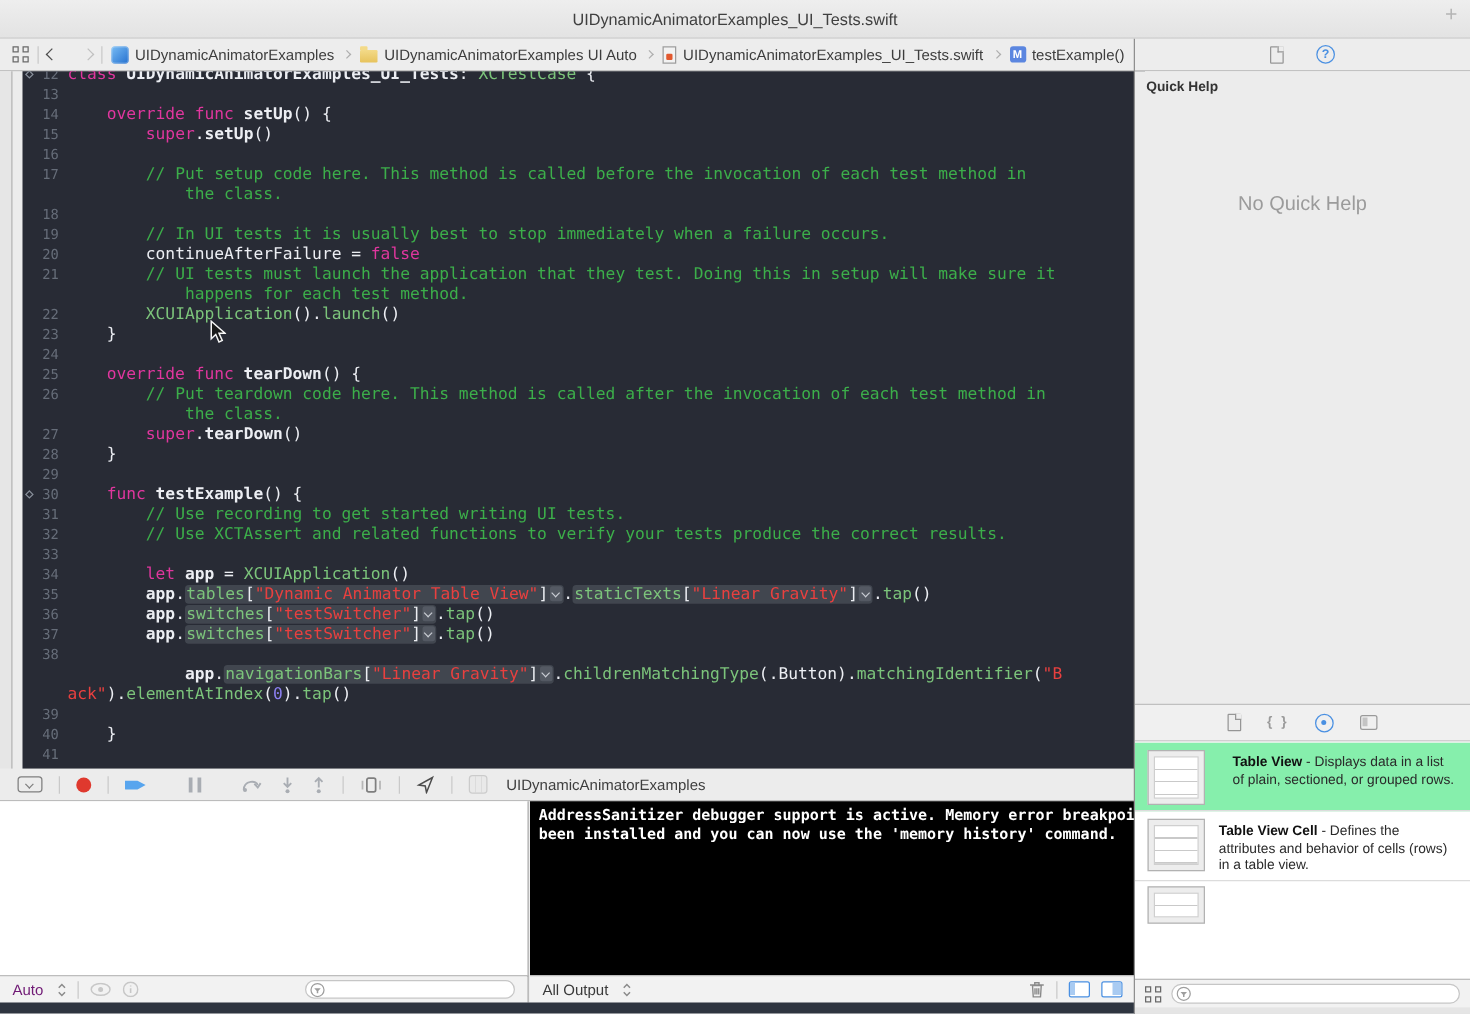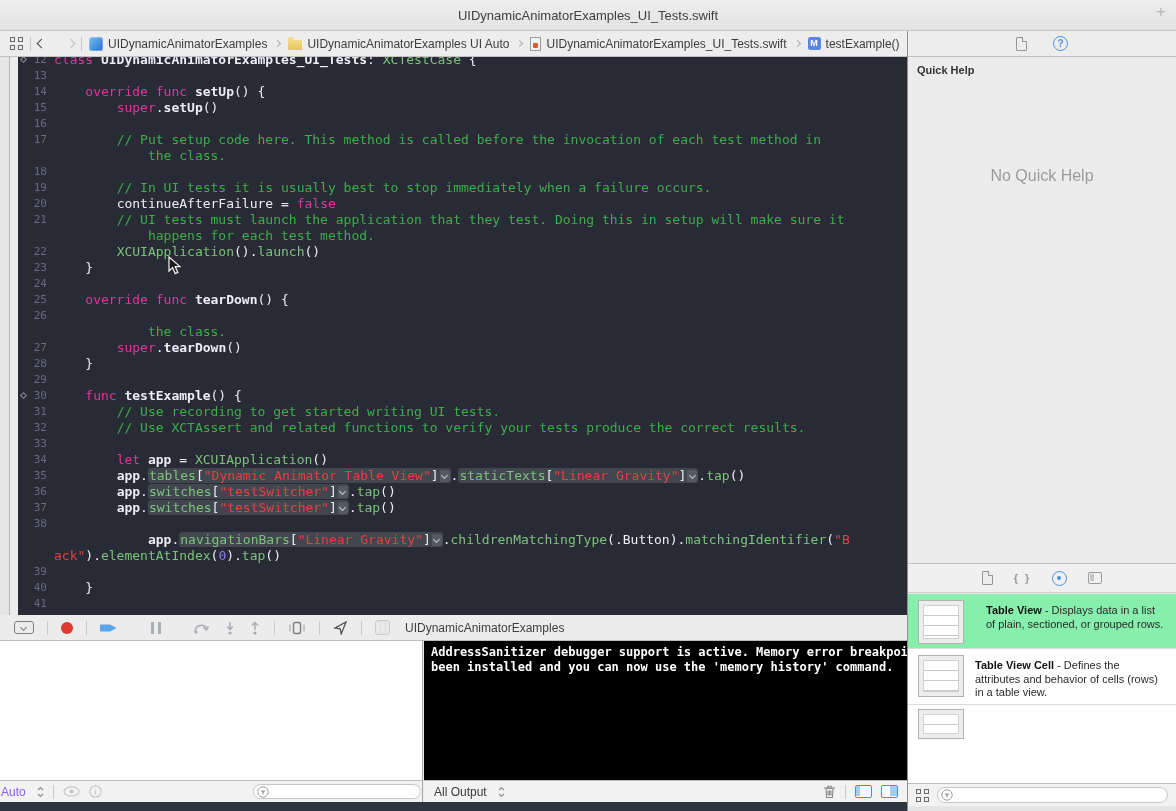--- a/index.html
+++ b/index.html
@@ -98,34 +98,34 @@
   
   .varpane { position:absolute; left:0; top:641px; width:423px; height:139px;
     background:#ffffff; border-right:1px solid #a8a8a8; }
   .console { position:absolute; left:424px; top:641px; width:484px; height:139px;
     background:var(--console_bg); padding:4px 7px; }
   .console .cline { font-family:"DejaVu Sans Mono", monospace; font-size:12px; font-weight:bold;
     color:var(--console_text); line-height:15px; white-space:pre; }
 
   .varbar { position:absolute; left:0; top:780px; width:423px; height:22px;
     background:#f2f2f2; border-top:1px solid #bdbdbd; border-right:1px solid #a8a8a8;
-    display:flex; align-items:center; padding:0 1px; gap:9px; font-size:12px; color:#8b5cf6; }
+    display:flex; align-items:center; padding:0 10px; gap:9px; font-size:12px; color:#701a75; }
   .conbar { position:absolute; left:424px; top:780px; width:484px; height:22px;
     background:#f2f2f2; border-top:1px solid #bdbdbd;
     display:flex; align-items:center; padding:0 10px; gap:9px; font-size:12px; color:#3a3a3a; }
   .spacer { flex:1; }
   .filter-field { height:15px; border:1px solid #c6c6c6; border-radius:8px; background:#fff;
     display:flex; align-items:center; padding-left:3px; }
   .varbar .filter-field { width:168px; }
   .bottomstrip { position:absolute; left:0; top:802px; width:908px; height:9px; background:#2e3540; }
 
   
   .inspector { position:absolute; left:908px; top:57px; width:268px; height:754px; background:#ececec; }
   .qh-header { padding:7px 10px 0 9px; font-size:11px; font-weight:bold; color:#333; }
-  .qh-empty { position:absolute; left:0; top:110px; width:268px; text-align:center;
+  .qh-empty { position:absolute; left:0; top:98px; width:268px; text-align:center;
     font-size:16px; color:#9b9b9b; }
   .lib-toolbar { position:absolute; left:0; top:506px; width:268px; height:30px;
     border-top:1px solid #c0c0c0; border-bottom:1px solid #cfcfcf; background:#f0f0f0;
     display:flex; align-items:center; justify-content:center; gap:21px; }
   .braces-icon { font-size:11px; font-weight:bold; color:#9a9a9a; letter-spacing:2px; }
   .target-icon { width:15px; height:15px; border:1.4px solid #4a90e2; border-radius:50%; position:relative; }
   .target-icon::after { content:""; position:absolute; left:4px; top:4px; width:4px; height:4px;
     border-radius:50%; background:#4a90e2; }
   .media-icon { width:14px; height:12px; border:1.4px solid #9a9a9a; border-radius:2px; position:relative; }
   .media-icon::after { content:""; position:absolute; left:1px; top:1px; width:4px; height:7px; background:#c4c4c4; }
@@ -222,21 +222,21 @@
         <div class="row"><span class="gut"><span class="lnum"></span></span><span class="code"><span class="p">            </span><span class="c">the class.</span></span></div>
         <div class="row"><span class="gut"><span class="lnum">18</span></span><span class="code"></span></div>
         <div class="row"><span class="gut"><span class="lnum">19</span></span><span class="code"><span class="p">        </span><span class="c">// In UI tests it is usually best to stop immediately when a failure occurs.</span></span></div>
         <div class="row"><span class="gut"><span class="lnum">20</span></span><span class="code"><span class="p">        </span><span class="p">continueAfterFailure</span><span class="p"> = </span><span class="k">false</span></span></div>
         <div class="row"><span class="gut"><span class="lnum">21</span></span><span class="code"><span class="p">        </span><span class="c">// UI tests must launch the application that they test. Doing this in setup will make sure it</span></span></div>
         <div class="row"><span class="gut"><span class="lnum"></span></span><span class="code"><span class="p">            </span><span class="c">happens for each test method.</span></span></div>
         <div class="row"><span class="gut"><span class="lnum">22</span></span><span class="code"><span class="p">        </span><span class="g">XCUIApplication</span><span class="p">().</span><span class="g">launch</span><span class="p">()</span></span></div>
         <div class="row"><span class="gut"><span class="lnum">23</span></span><span class="code"><span class="p">    }</span></span></div>
         <div class="row"><span class="gut"><span class="lnum">24</span></span><span class="code"></span></div>
         <div class="row"><span class="gut"><span class="lnum">25</span></span><span class="code"><span class="p">    </span><span class="k">override func </span><span class="b">tearDown</span><span class="p">() {</span></span></div>
-        <div class="row"><span class="gut"><span class="lnum">26</span></span><span class="code"><span class="p">        </span></span></div>
+        <div class="row"><span class="gut"><span class="lnum">26</span></span><span class="code"><span class="p">        </span><span class="c">// Put teardown code here. This method is called after the invocation of each test method in</span></span></div>
         <div class="row"><span class="gut"><span class="lnum"></span></span><span class="code"><span class="p">            </span><span class="c">the class.</span></span></div>
         <div class="row"><span class="gut"><span class="lnum">27</span></span><span class="code"><span class="p">        </span><span class="k">super</span><span class="p">.</span><span class="b">tearDown</span><span class="p">()</span></span></div>
         <div class="row"><span class="gut"><span class="lnum">28</span></span><span class="code"><span class="p">    }</span></span></div>
         <div class="row"><span class="gut"><span class="lnum">29</span></span><span class="code"></span></div>
         <div class="row"><span class="gut"><span class="diamond"></span><span class="lnum">30</span></span><span class="code"><span class="p">    </span><span class="k">func </span><span class="b">testExample</span><span class="p">() {</span></span></div>
         <div class="row"><span class="gut"><span class="lnum">31</span></span><span class="code"><span class="p">        </span><span class="c">// Use recording to get started writing UI tests.</span></span></div>
         <div class="row"><span class="gut"><span class="lnum">32</span></span><span class="code"><span class="p">        </span><span class="c">// Use XCTAssert and related functions to verify your tests produce the correct results.</span></span></div>
         <div class="row"><span class="gut"><span class="lnum">33</span></span><span class="code"></span></div>
         <div class="row"><span class="gut"><span class="lnum">34</span></span><span class="code"><span class="p">        </span><span class="k">let </span><span class="b">app</span><span class="p"> = </span><span class="g">XCUIApplication</span><span class="p">()</span></span></div>
         <div class="row"><span class="gut"><span class="lnum">35</span></span><span class="code"><span class="p">        </span><span class="b">app</span><span class="p">.</span><span class="token"><span class="g">tables</span><span class="p">[</span><span class="s">"Dynamic Animator Table View"</span><span class="p">]</span><span class="chev"></span></span><span class="p">.</span><span class="token"><span class="g">staticTexts</span><span class="p">[</span><span class="s">"Linear Gravity"</span><span class="p">]</span><span class="chev"></span></span><span class="p">.</span><span class="g">tap</span><span class="p">()</span></span></div>

